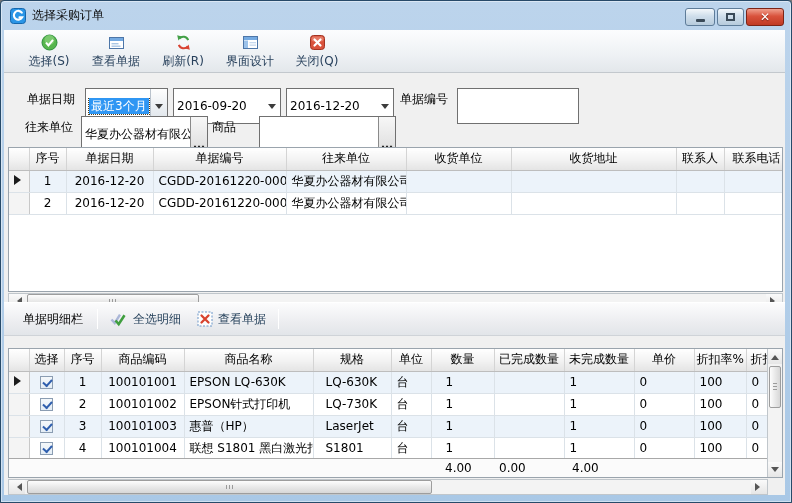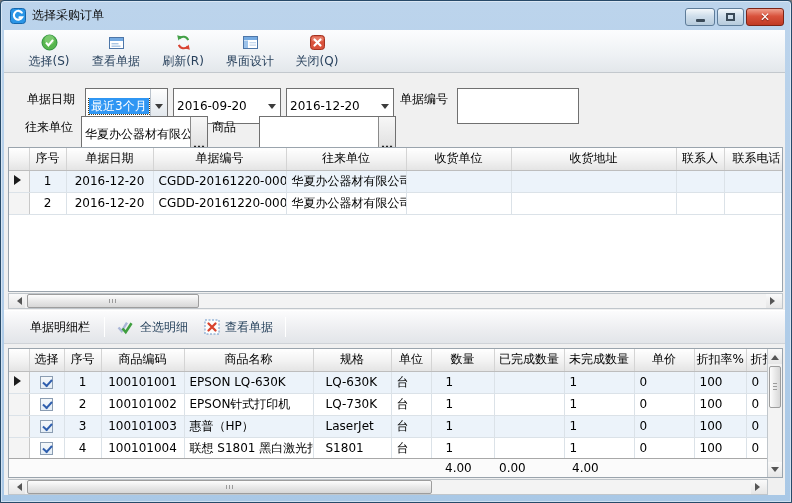--- a/index.html
+++ b/index.html
@@ -60,23 +60,23 @@
   table.grid td.marker{background:#f4f4f4;border-right:1px solid #c8c8c8;padding:0;text-align:center;}
   tr.alt td{background:#ecf3fa;}
   tr.alt td.marker,tr.plain td.marker{background:#f4f4f4;}
   .rowmark{width:0;height:0;border:5px solid transparent;border-left:7px solid #1c1c1c;display:inline-block;margin-left:3px;}
   .cb{width:13px;height:13px;margin:0 auto;border:1px solid #8b9db2;background:linear-gradient(#f4f8fb,#e4edf5);position:relative;}
   .cb.checked::after{content:"";position:absolute;left:2px;top:2px;width:7px;height:4px;
     border-left:2px solid #2f5fae;border-bottom:2px solid #2f5fae;transform:rotate(-48deg);}
   .summaryrow{position:absolute;left:0;right:15px;bottom:0;height:19px;background:#fbfbfb;border-top:1px solid #a8a8a8;text-decoration:underline;}
   .summaryrow span{position:absolute;top:2px;}
   
-  .dtoolbar{position:absolute;left:0;right:0;top:280px;height:34px;
+  .dtoolbar{position:absolute;left:0;right:0;top:272px;height:34px;
     background:linear-gradient(#fcfcfd,#ecedf0 60%,#e2e5e9);border-top:1px solid #fff;border-bottom:1px solid #cfd3d8;
-    display:flex;align-items:center;padding-left:10px;color:#1d3a55;}
+    display:flex;align-items:center;padding-left:3px;color:#1d3a55;}
   .dtoolbar .lbl{margin:0 10px 0 6px;color:#000;}
   .dtbtn{display:flex;align-items:center;padding:4px 8px;}
   .dtbtn svg{margin-right:5px;}
   
   .hscroll{position:absolute;height:16px;background:#f3f3f3;border:1px solid #c0c6cb;display:flex;}
   .sbtn{width:16px;height:100%;display:flex;align-items:center;justify-content:center;background:linear-gradient(#fafafa,#e6e6e6);}
   .htrack{flex:1;position:relative;}
   .hthumb{position:absolute;top:0;bottom:0;border:1px solid #9d9d9d;border-radius:2px;
     background:linear-gradient(#fdfdfd,#e9e9e9 50%,#d7d7d7);}
   .hthumb::after{content:"";position:absolute;left:50%;top:4px;bottom:4px;width:7px;margin-left:-4px;

